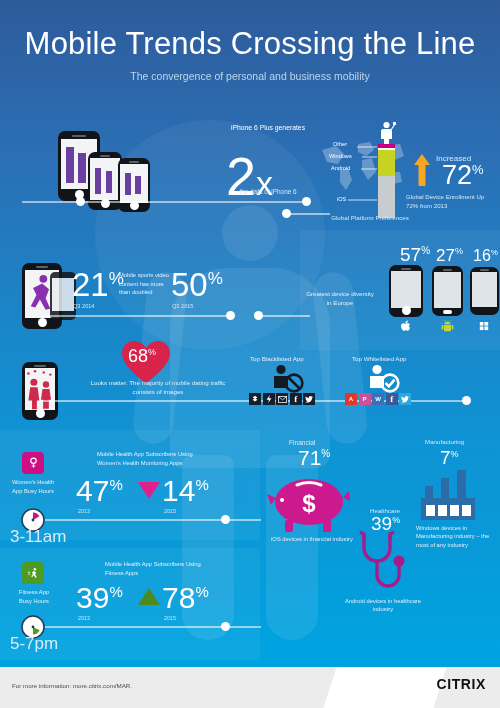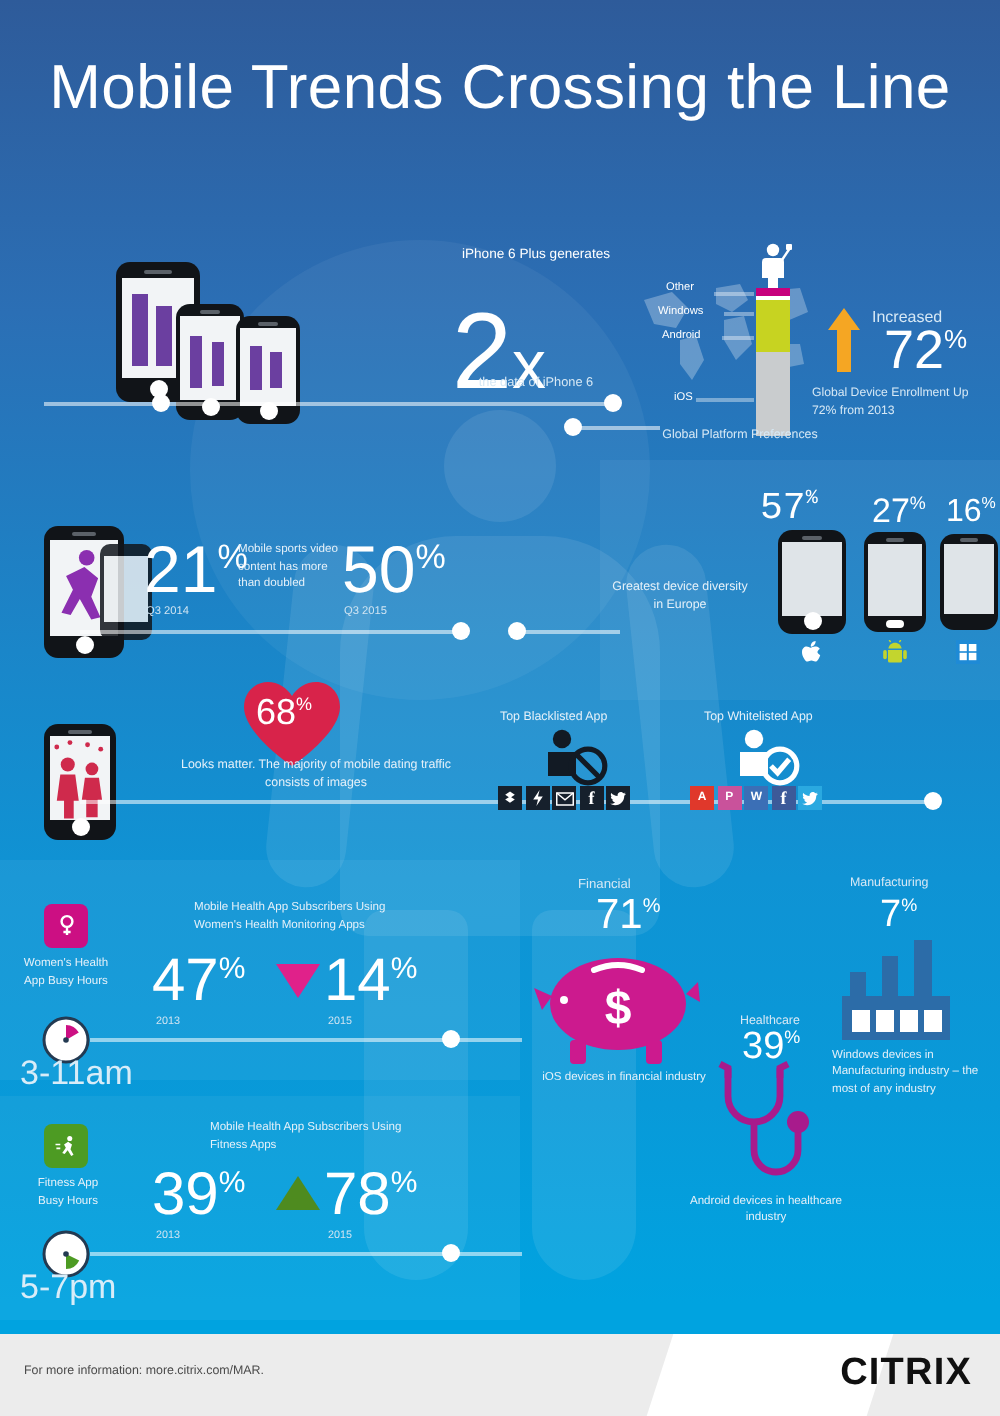--- a/index.html
+++ b/index.html
@@ -31,41 +31,42 @@
   .phone{position:absolute;background:#111418;border-radius:7px;}
   .phone .scr{position:absolute;left:7%;top:11%;width:86%;height:72%;background:#f2f4f6;}
   .phone .hm{position:absolute;left:50%;bottom:3%;width:9px;height:9px;margin-left:-4.5px;border-radius:50%;background:#fff;}
   .phone .sp{position:absolute;left:34%;top:5%;width:32%;height:2px;border-radius:1px;background:#5b6168;}
   .wphone{position:absolute;background:#11161c;border-radius:5px;}
   .wphone .scr{position:absolute;left:8%;top:12%;width:84%;height:70%;background:#e9edf0;}
   .bar{position:absolute;}
   .footer{position:absolute;left:0;bottom:0;width:500px;height:48px;background:#ececec;}
   .fbar{position:absolute;left:0;top:0;width:500px;height:7px;background:#00a3e0;}
   .fnote{position:absolute;left:12px;top:22px;font-size:6.2px;color:#4a4a4a;}
-  .citrix{position:absolute;right:14px;top:16px;font-size:19px;font-weight:bold;color:#101010;letter-spacing:.6px;}
+  .citrix{position:absolute;right:14px;top:16px;font-size:14px;font-weight:bold;color:#101010;letter-spacing:.6px;}
   .lbl{position:absolute;color:#ffffff;}
 </style>
 </head>
 <body>
 
 <div id="page">
 
   <div class="wm wm-circ"></div>
   <div class="wm wm-head"></div>
   <div class="wm wm-armL"></div>
   <div class="wm wm-armR"></div>
   <div class="wm wm-body"></div>
   <div class="wm wm-legL"></div>
   <div class="wm wm-legR"></div>
   <div class="panel" style="left:300px;top:230px;width:200px;height:120px;"></div>
   <div class="panel" style="left:0;top:430px;width:260px;height:110px;"></div>
   <div class="panel" style="left:0;top:548px;width:260px;height:112px;"></div>
 
   <div class="hdr">
     <h1 class="title">Mobile Trends Crossing the Line</h1>
+    <p class="subtitle">The convergence of personal and business mobility</p>
   </div>
 
   <div class="phone" style="left:58px;top:131px;width:42px;height:70px;">
     <div class="sp"></div>
     <div class="scr">
       <div class="bar" style="left:14%;top:16%;width:8px;height:36px;background:#6b3fa0;"></div>
       <div class="bar" style="left:48%;top:28%;width:8px;height:30px;background:#6b3fa0;"></div>
     </div>
     <div class="hm"></div>
   </div>
@@ -160,21 +161,21 @@
   <div class="big" style="position:absolute;left:171px;top:268px;font-size:33px;"><span>50</span><span class="pct">%</span></div>
   <div class="lbl" style="left:172px;top:303px;font-size:5.6px;color:#cfe4f2;">Q3 2015</div>
 
   <div class="line" style="left:40px;top:315px;width:190px;"></div>
   <div class="dot" style="left:226px;top:311px;"></div>
 
   <div class="lbl" style="left:305px;top:290px;width:70px;font-size:6.2px;text-align:center;color:#e4f0f9;line-height:1.45;">Greatest device diversity in Europe</div>
   <div class="line" style="left:258px;top:315px;width:52px;"></div>
   <div class="dot" style="left:254px;top:311px;"></div>
 
-  <div class="big" style="position:absolute;left:380px;top:245px;font-size:19px;font-family:Liberation Mono, monospace;"><span>57</span><span style="font-size:10px;vertical-align:super;">%</span></div>
+  <div class="big" style="position:absolute;left:400px;top:245px;font-size:19px;"><span>57</span><span style="font-size:10px;vertical-align:super;">%</span></div>
   <div class="phone" style="left:389px;top:265px;width:34px;height:52px;">
     <div class="sp"></div>
     <div class="scr" style="background:#dfe4e8"></div>
     <div class="hm"></div>
   </div>
   <svg style="position:absolute;left:400px;top:320px;width:12px;height:13px;" viewBox="0 0 12 13">
     <path d="M8.6 6.8c0-1.6 1.3-2.3 1.3-2.4C9.2 3.4 8.1 3.3 7.7 3.3c-1-.1-1.9.6-2.4.6s-1.2-.6-2-.6C2.2 3.3 1 4.2 1 6.1c0 1.1.4 2.3 1 3.1.5.8 1 1.6 1.8 1.6s1-.5 1.9-.5 1.1.5 1.9.5 1.3-.8 1.8-1.6c.5-.8.7-1.6.7-1.6s-1.5-.6-1.5-2.3z" fill="#ffffff"></path>
     <path d="M7.2 2.4C7.6 1.9 7.9 1.2 7.8.5c-.6 0-1.4.4-1.8.9-.4.5-.7 1.2-.6 1.9.7.1 1.4-.4 1.8-.9z" fill="#ffffff"></path>
   </svg>
 

